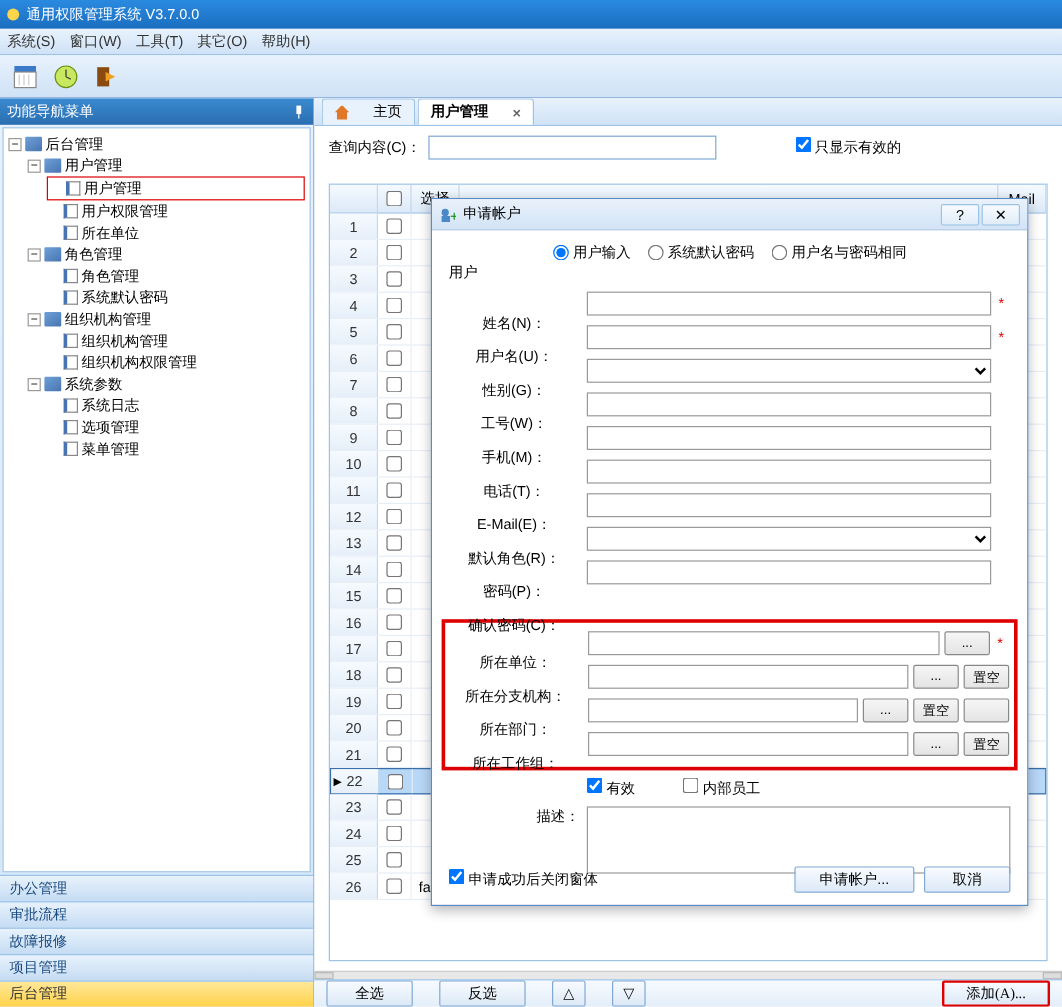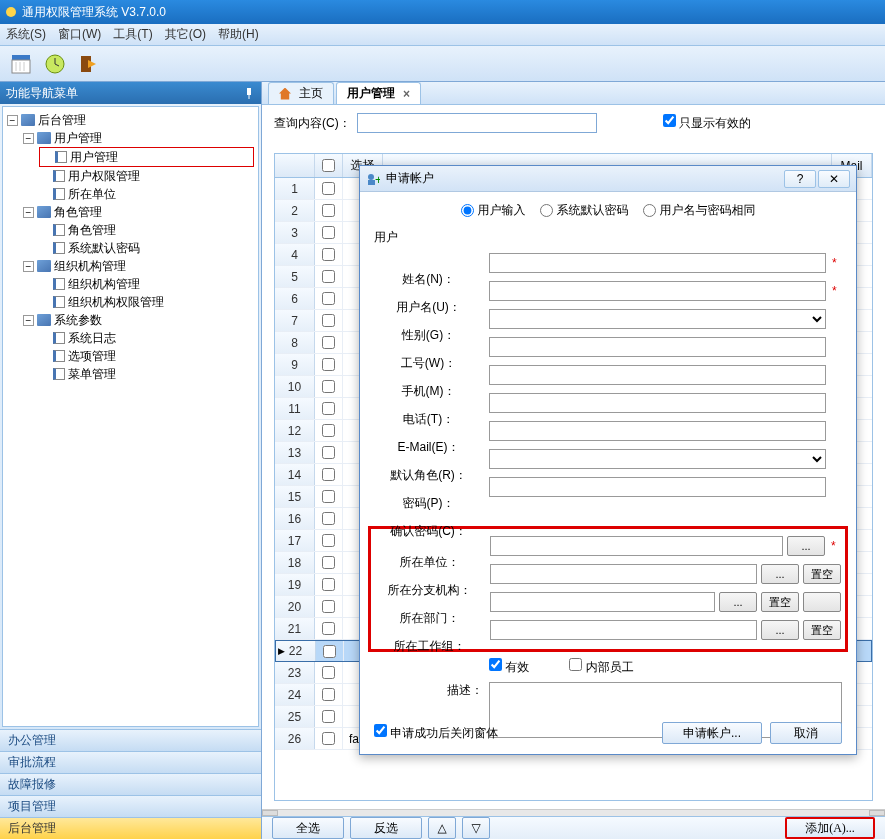--- a/index.html
+++ b/index.html
@@ -36,21 +36,21 @@
 .tree .page { background: #fff; border: 1px solid #888; border-left: 3px solid #4875b2; width: 12px; }
 .tree .sel { border: 1px solid #d00; padding: 0 1px; }
 
 .bottom-tabs { }
 .btab { height: 22px; background: linear-gradient(#e8f2fc, #c5dcf3); border-top: 1px solid #9cc2e6; display: flex; align-items: center; padding: 0 8px; color: #1a4a80; cursor: pointer; }
 .btab.active { background: linear-gradient(#ffe89a, #ffd24a); color: #333; }
 
 
 .right-panel { flex: 1; background: #fff; display: flex; flex-direction: column; position: relative; }
 .tab-strip { height: 24px; background: linear-gradient(#e8f2fc, #cfe2f7); border-bottom: 1px solid #9cc2e6; display: flex; align-items: flex-end; padding-left: 6px; gap: 2px; }
-.tab { height: 22px; padding: 3px 10px; background: #e8f2fc; border: 1px solid #9cc2e6; border-bottom: none; border-radius: 3px 3px 0 0; display: flex; align-items: center; gap: 8px; }
+.tab { height: 22px; padding: 3px 10px; background: #e8f2fc; border: 1px solid #9cc2e6; border-bottom: none; border-radius: 3px 3px 0 0; display: flex; align-items: center; gap: 20px; }
 .tab.active { background: #fff; font-weight: bold; }
 .tab .close { color: #666; }
 .home-ico { width: 12px; height: 12px; background: #e07828; clip-path: polygon(50% 0, 100% 50%, 85% 50%, 85% 100%, 15% 100%, 15% 50%, 0 50%); }
 
 .content { flex: 1; padding: 8px 12px; position: relative; }
 .search-row { display: flex; align-items: center; gap: 6px; margin-bottom: 20px; }
 .search-row input[type="text"] { width: 240px; height: 20px; border: 1px solid #7fa8d6; }
 .search-row .chk-wrap { margin-left: 60px; }
 
 .grid-wrap { border: 1px solid #9cc2e6; height: 648px; overflow: hidden; position: relative; }
@@ -59,33 +59,33 @@
 .grid-body { }
 .grow { display: flex; height: 22px; border-bottom: 1px solid #e8eef6; }
 .grow.sel { background: #b8d8f8; }
 .grow.cur { border: 1px solid #3a6ea8; }
 .gnum { width: 40px; border-right: 1px solid #c5d8ec; background: linear-gradient(#f5faff, #e6eff9); display: flex; align-items: center; justify-content: center; color: #333; position: relative; }
 .gchk { width: 28px; border-right: 1px solid #e8eef6; display: flex; align-items: center; justify-content: center; }
 .gcell { padding: 0 6px; display: flex; align-items: center; overflow: hidden; }
 .row-marker { position: absolute; left: 2px; color: #000; font-size: 9px; }
 
 .bottom-bar { height: 32px; border-top: 1px solid #9cc2e6; background: linear-gradient(#f5faff, #e4eef9); display: flex; align-items: center; justify-content: space-between; padding: 0 10px; }
-.btns-left { display: flex; gap: 6px; }
+.btns-left { display: flex; gap: 22px; }
 .btn { min-width: 72px; height: 22px; background: linear-gradient(#f8fbff, #dce9f7); border: 1px solid #7fa8d6; border-radius: 2px; cursor: pointer; }
 .btn.small { min-width: 28px; }
 .btn.highlight { border: 2px solid #d00; font-family: Liberation Serif, serif; }
 
 
 .dialog { position: absolute; left: 97px; top: 60px; width: 498px; height: 590px; background: #fff; border: 1px solid #5a8ac8; box-shadow: 0 3px 10px rgba(0,0,0,0.3); z-index: 10; }
 .dlg-title { height: 26px; background: linear-gradient(#eaf2fb, #d2e3f6); border-bottom: 1px solid #b0c8e2; display: flex; align-items: center; justify-content: space-between; padding: 0 6px; }
 .dlg-title-left { display: flex; align-items: center; gap: 6px; }
 .dlg-ctrls { display: flex; gap: 2px; }
 .dlg-ctrl { width: 32px; height: 18px; border: 1px solid #9cc2e6; background: linear-gradient(#f8fbff, #e0ecf8); display: flex; align-items: center; justify-content: center; border-radius: 2px; cursor: pointer; }
 .dlg-body { padding: 10px 14px; }
-.radio-row { display: flex; justify-content: center; gap: 14px; margin-bottom: 10px; }
+.radio-row { display: flex; justify-content: center; gap: 14px; }
 .radio-row label { display: flex; align-items: center; gap: 4px; }
 .fieldset-label { margin-bottom: 6px; }
 .form-row { display: flex; align-items: center; margin-bottom: 6px; height: 22px; }
 .form-row .lbl { width: 115px; text-align: center; padding-right: 6px; margin-top: 33px; }
 .form-row input[type="text"], .form-row select, .form-row textarea { flex: 1; height: 20px; border: 1px solid #999; background: #fff; }
 .form-row .req { color: #d00; margin-left: 6px; width: 10px; }
 .form-row .yellow { background: #ffffc8; }
 .form-row .btn-small { width: 38px; height: 20px; margin-left: 4px; border: 1px solid #888; background: linear-gradient(#f6f6f6,#e4e4e4); border-radius: 2px; font-size: 11px; }
 .red-box { border: 3px solid #d00; padding: 6px 4px 2px; margin: 0 -6px 6px; }
 .chk-row { display: flex; gap: 40px; padding-left: 115px; margin-bottom: 6px; }

